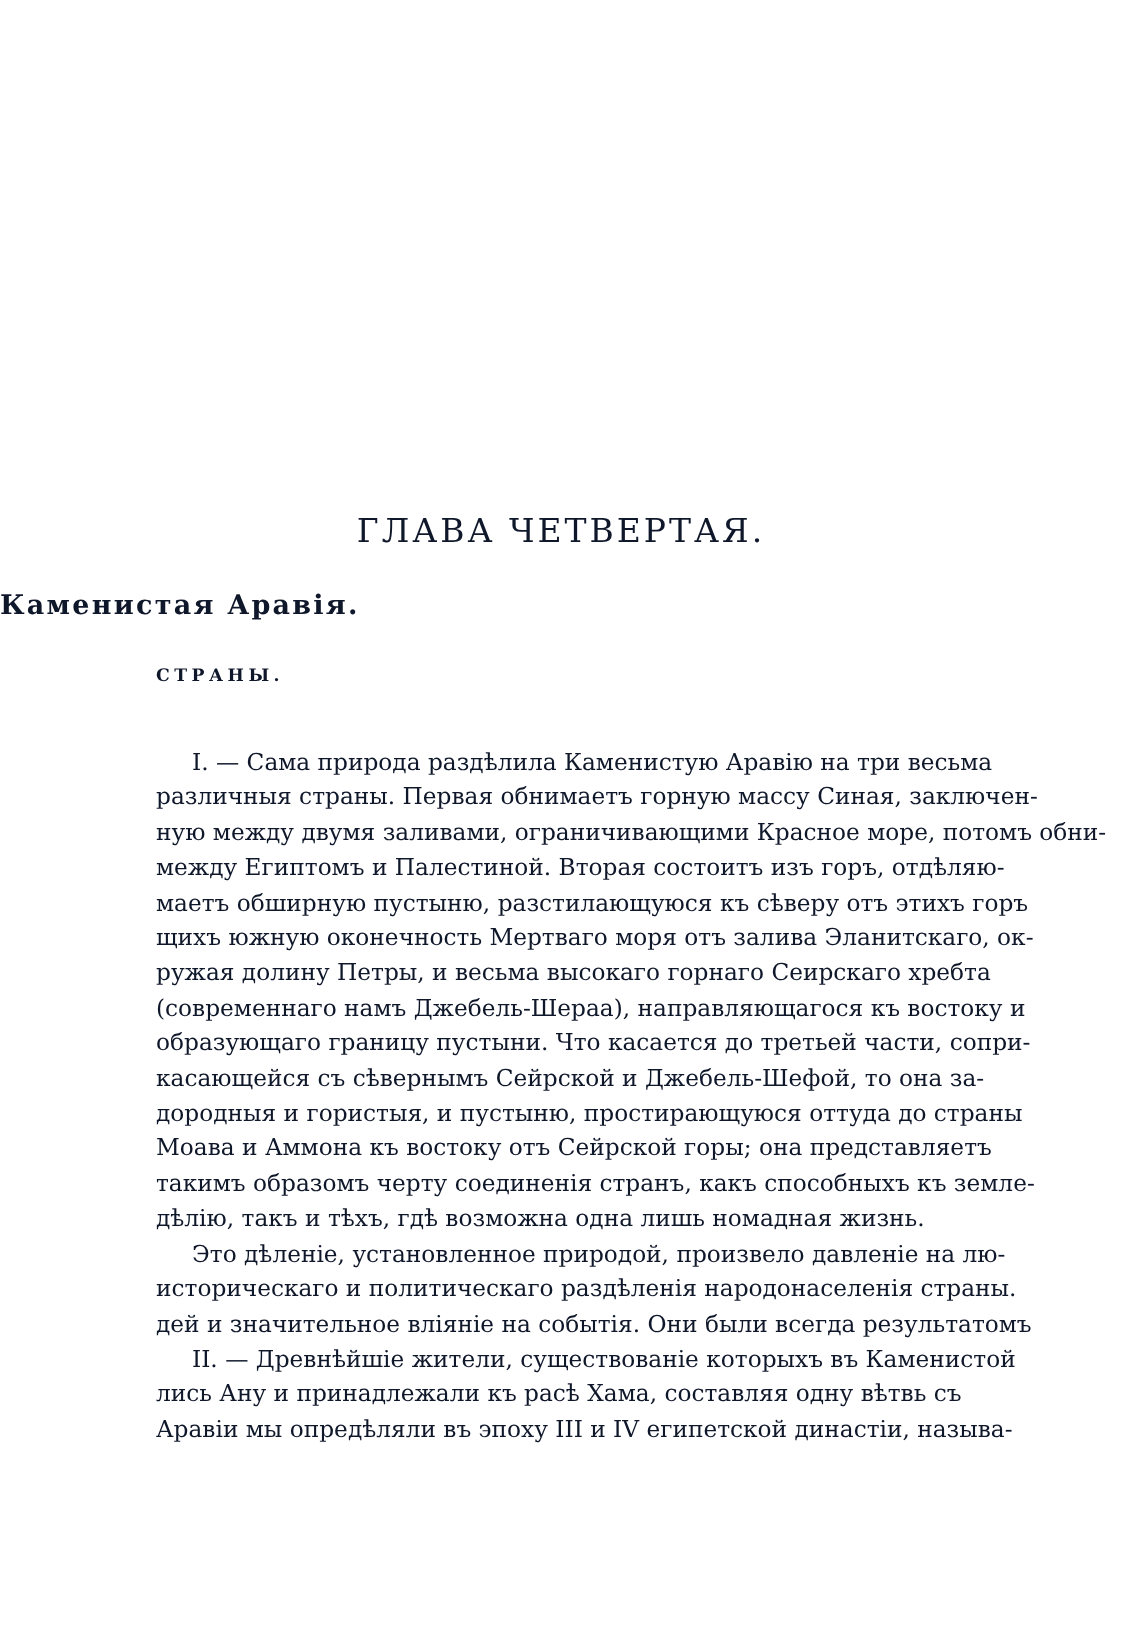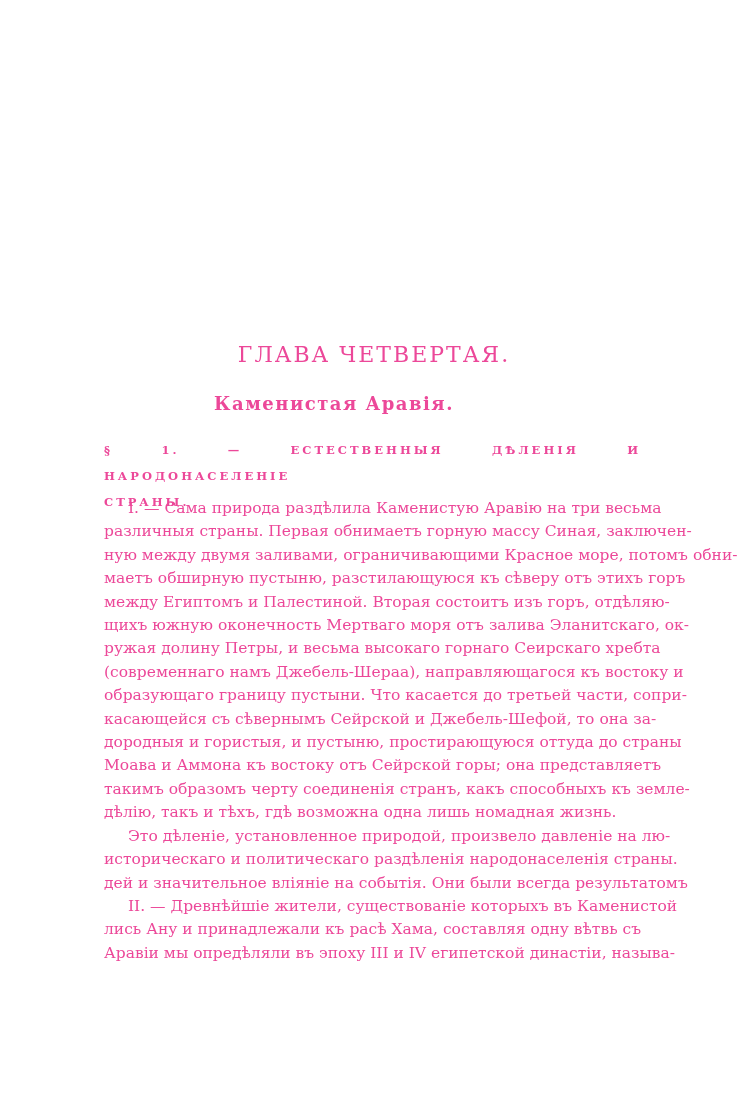--- a/index.html
+++ b/index.html
@@ -6,21 +6,21 @@
     margin: 0;
     padding: 0;
     background: #e8e8e8;
   }
   .page {
     position: relative;
     width: 748px;
     height: 1100px;
     margin: 0 auto;
     background: #ffffff;
-    color: #ec4899;
+    color: #0f172a;
     font-family: "DejaVu Serif", "Liberation Serif", serif;
     overflow: hidden;
   }
   .chapter-title {
     position: absolute;
     top: 342px;
     left: 0;
     width: 748px;
     margin: 0;
     text-align: center;
@@ -28,21 +28,21 @@
     font-weight: normal;
     letter-spacing: 2px;
     white-space: nowrap;
   }
   .chapter-subtitle {
     position: absolute;
     top: 393px;
     left: 0;
     width: 668px;
     margin: 0;
-    text-align: center;
+    text-align: left;
     font-size: 18px;
     font-weight: bold;
     letter-spacing: 1.5px;
     white-space: nowrap;
   }
   .section-heading {
     position: absolute;
     top: 437px;
     left: 104px;
     width: 537px;
@@ -78,31 +78,30 @@
 </style>
 </head>
 <body>
 
 <div class="page">
   <h1 class="chapter-title">ГЛАВА ЧЕТВЕРТАЯ.</h1>
 
   <h2 class="chapter-subtitle">Каменистая Аравія.</h2>
 
   <div class="section-heading">
-    <div class="sh-line1">§ 1. — ЕСТЕСТВЕННЫЯ ДѢЛЕНІЯ И НАРОДОНАСЕЛЕНІЕ</div>
     <div class="sh-line2">СТРАНЫ.</div>
   </div>
 
   <div class="body-text" id="body-text">
       <div class="para">
         <div class="line first">I. — Сама природа раздѣлила Каменистую Аравію на три весьма</div>
         <div class="line">различныя страны. Первая обнимаетъ горную массу Синая, заключен-</div>
         <div class="line">ную между двумя заливами, ограничивающими Красное море, потомъ обни-</div>
+        <div class="line">между Египтомъ и Палестиной. Вторая состоитъ изъ горъ, отдѣляю-</div>
         <div class="line">маетъ обширную пустыню, разстилающуюся къ сѣверу отъ этихъ горъ</div>
-        <div class="line">между Египтомъ и Палестиной. Вторая состоитъ изъ горъ, отдѣляю-</div>
         <div class="line">щихъ южную оконечность Мертваго моря отъ залива Эланитскаго, ок-</div>
         <div class="line">ружая долину Петры, и весьма высокаго горнаго Сеирскаго хребта</div>
         <div class="line">(современнаго намъ Джебель-Шераа), направляющагося къ востоку и</div>
         <div class="line">образующаго границу пустыни. Что касается до третьей части, сопри-</div>
         <div class="line">касающейся съ сѣвернымъ Сейрской и Джебель-Шефой, то она за-</div>
         <div class="line">дородныя и гористыя, и пустыню, простирающуюся оттуда до страны</div>
         <div class="line">Моава и Аммона къ востоку отъ Сейрской горы; она представляетъ</div>
         <div class="line">такимъ образомъ черту соединенія странъ, какъ способныхъ къ земле-</div>
         <div class="line last-flush">дѣлію, такъ и тѣхъ, гдѣ возможна одна лишь номадная жизнь.</div>
       </div>

